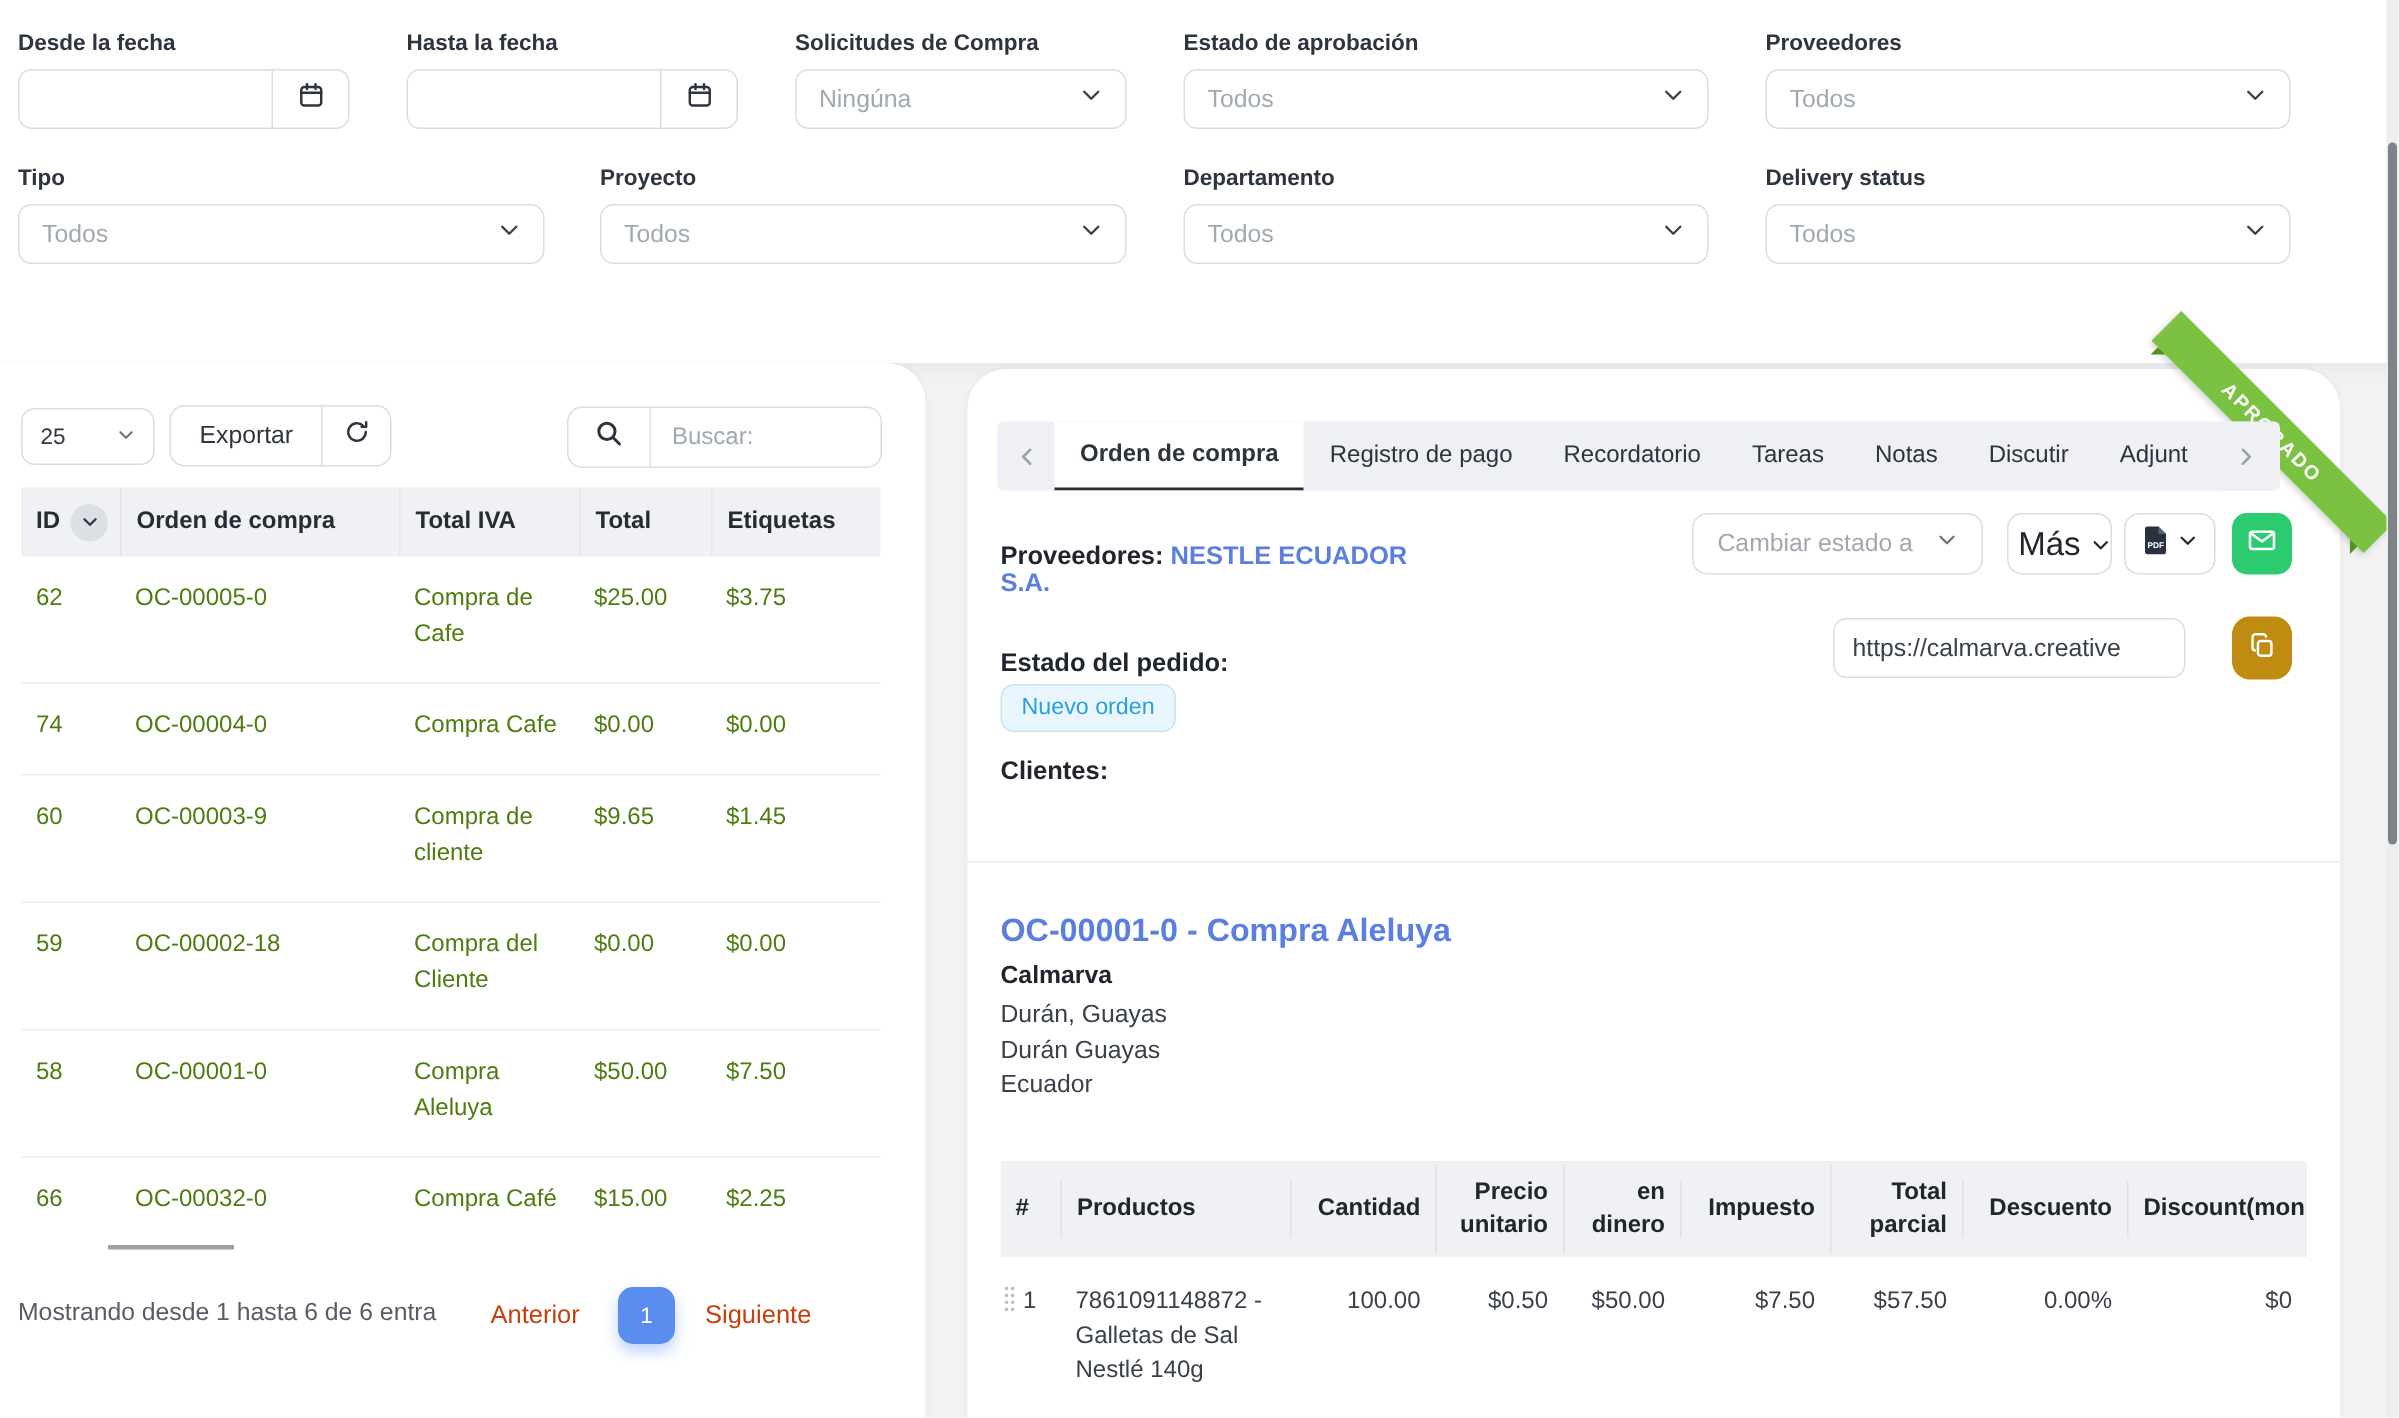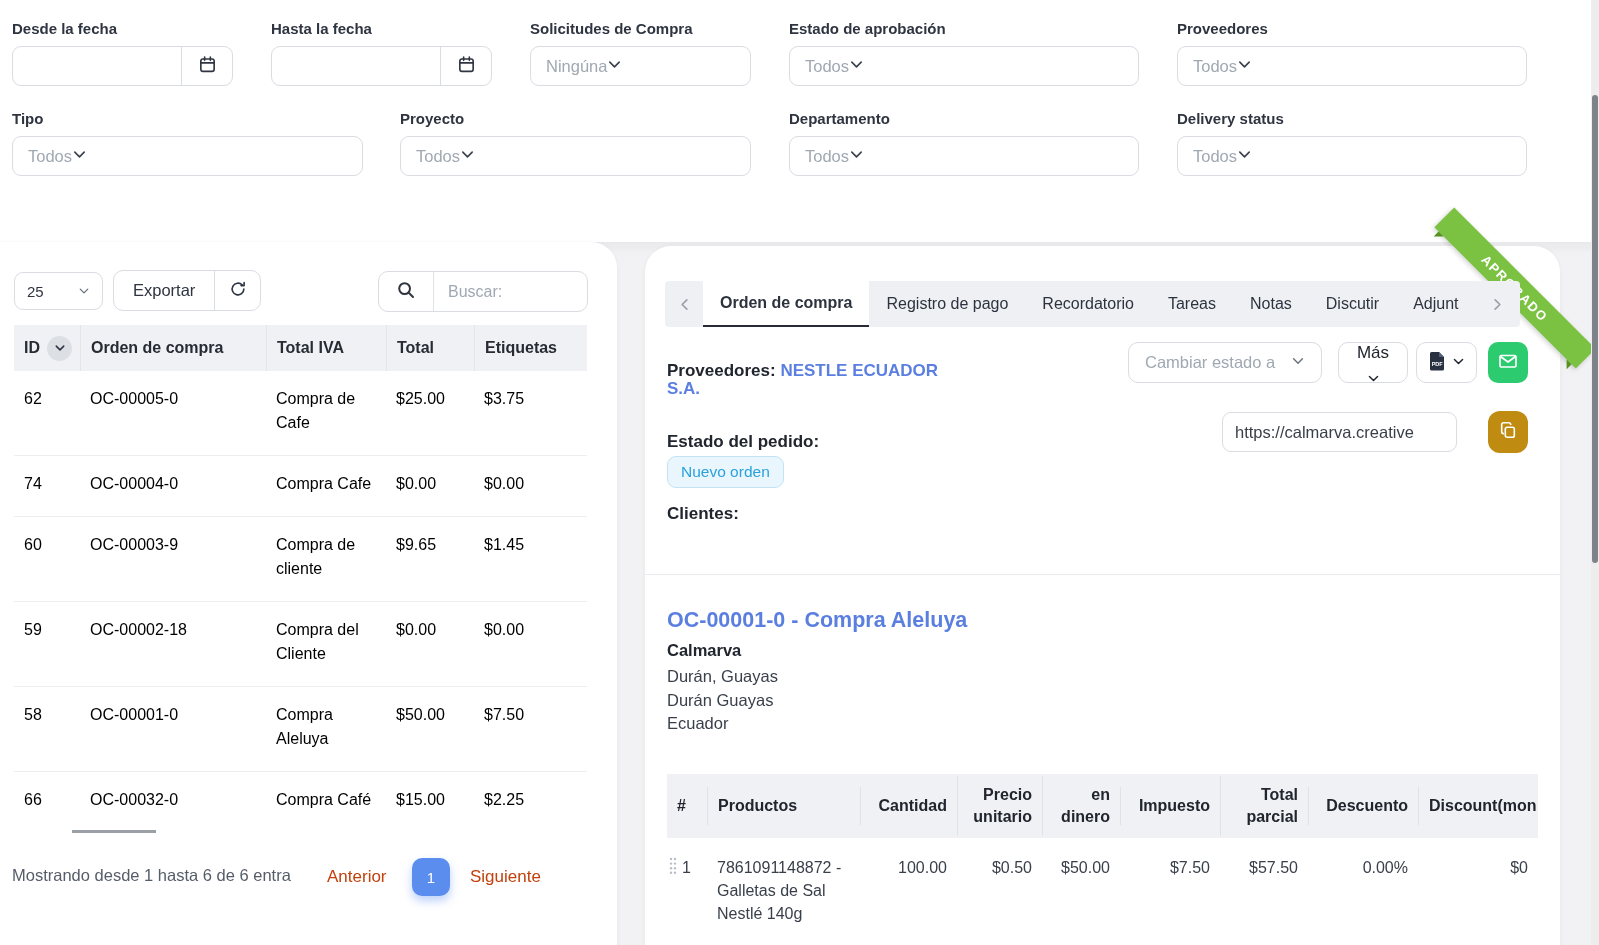--- a/index.html
+++ b/index.html
@@ -6,21 +6,21 @@
   .stage{position:relative;width:1599px;height:945px;overflow:hidden;background:#f2f2f4;
          font-family:"Liberation Sans",sans-serif;color:#21262f;}
   .abs{position:absolute;}
   
   .filters{position:absolute;left:0;top:0;width:1599px;height:242px;background:#fff;
            box-shadow:0 5px 10px rgba(30,35,50,.05);}
   .ffield{position:absolute;}
   .flabel{font-size:15px;font-weight:bold;color:#2e3440;margin-bottom:9px;}
   .ctrl{height:40px;border:1px solid #d9dce1;border-radius:9px;background:#fff;
         display:flex;align-items:center;box-sizing:border-box;}
-  .ctrl.sel{justify-content:flex-start;padding:0 15px;color:#a0a8b2;font-size:16.5px;}
+  .ctrl.sel{justify-content:space-between;padding:0 15px;color:#a0a8b2;font-size:16.5px;}
   .ctrl.sel .chev{color:#3a404b;}
   .dpart{flex:1;height:100%;}
   .dbtn{width:50px;height:100%;border-left:1px solid #d9dce1;display:flex;align-items:center;
         justify-content:center;color:#2e3440;}
   
   .card{position:absolute;background:#fff;box-shadow:0 1px 5px rgba(40,45,60,.06);}
   
   .psize{position:absolute;left:14px;top:30px;width:89px;height:38px;border:1px solid #d9dce1;
          border-radius:9px;display:flex;align-items:center;justify-content:space-between;
          padding:0 12px;box-sizing:border-box;font-size:15px;color:#2e3440;background:#fff;}
@@ -36,21 +36,21 @@
   .searchgrp input{flex:1;min-width:0;border:none;outline:none;background:transparent;
                    font-family:inherit;font-size:16px;color:#3a404b;padding:0 14px;}
   .searchgrp input::placeholder{color:#a0a8b2;}
   .lthead{position:absolute;left:14px;top:83px;width:573px;height:46px;background:#f0f1f4;
           display:flex;align-items:flex-end;font-weight:bold;font-size:16px;color:#262b34;}
   .lth{padding-left:10px;box-sizing:border-box;display:flex;align-items:center;height:100%;}
   .lth + .lth{border-left:1px solid #e3e5e9;}
   .idchip{width:25px;height:25px;border-radius:50%;background:#dcdfe4;display:flex;
           align-items:center;justify-content:center;margin-left:7px;color:#2e3440;}
   .ltrow{display:flex;border-bottom:1px solid #eceef1;padding:16px 0 20px;font-size:16px;
-         color:#000000;line-height:24px;}
+         color:#4d7c0f;line-height:24px;}
   .ltc{padding-left:10px;box-sizing:border-box;}
   .c1{width:66px;}.c2{width:186px;}.c3{width:120px;}.c4{width:88px;}.c5{width:113px;}
   .hscroll{position:absolute;left:72px;top:588px;width:84px;height:3px;background:#9ba0a7;}
   .showing{position:absolute;left:12px;top:624px;width:300px;font-size:16.5px;color:#565d69;
            white-space:nowrap;overflow:hidden;}
   .pglink{position:absolute;top:625px;font-size:17px;color:#c2410c;}
   .pgbtn{position:absolute;left:412px;top:616px;width:38px;height:38px;background:#5b8def;
          border-radius:10px;color:#fff;font-size:15px;display:flex;align-items:center;
          justify-content:center;box-shadow:0 5px 10px rgba(91,141,239,.4);}
   
@@ -348,21 +348,21 @@
     <div class="abs" style="left:22px;top:116px;width:290px;font-size:17px;line-height:18px;">
       <span class="blabel">Proveedores: </span><span class="alink" style="font-weight:bold;">NESTLE ECUADOR S.A.</span>
     </div>
 
     <div class="hbtn" style="left:483px;top:96px;width:194px;justify-content:space-between;padding:0 16px;color:#a0a8b2;font-size:16.5px;">
       <span>Cambiar estado a</span>
       <span style="color:#6b7280"><svg width="14" height="14" viewBox="0 0 16 16">
             <path d="M3 5.5l5 5 5-5" fill="none" stroke="currentColor" stroke-width="1.7" stroke-linecap="round" stroke-linejoin="round"></path>
           </svg></span>
     </div>
-    <div class="hbtn" style="left:693px;top:96px;width:70px;justify-content:flex-start;gap:7px;color:#20252e;font-size:17px;flex-direction:column;">
+    <div class="hbtn" style="left:693px;top:96px;width:70px;justify-content:flex-end;gap:7px;color:#20252e;font-size:22px;">
       <span>Más</span>
       <span><svg width="13" height="13" viewBox="0 0 16 16">
             <path d="M3 5.5l5 5 5-5" fill="none" stroke="currentColor" stroke-width="1.8" stroke-linecap="round" stroke-linejoin="round"></path>
           </svg></span>
     </div>
     <div class="hbtn" style="left:771px;top:96px;width:61px;justify-content:center;gap:6px;">
       <span>
         <svg width="17" height="20" viewBox="0 0 17 20">
             <path d="M2 1h8l5 5v12a1.5 1.5 0 0 1-1.5 1.5h-11A1.5 1.5 0 0 1 1 18V2.5A1.5 1.5 0 0 1 2.5 1z" fill="#2a3140"></path>
             <path d="M10 1l5 5h-5z" fill="#55607a"></path>

